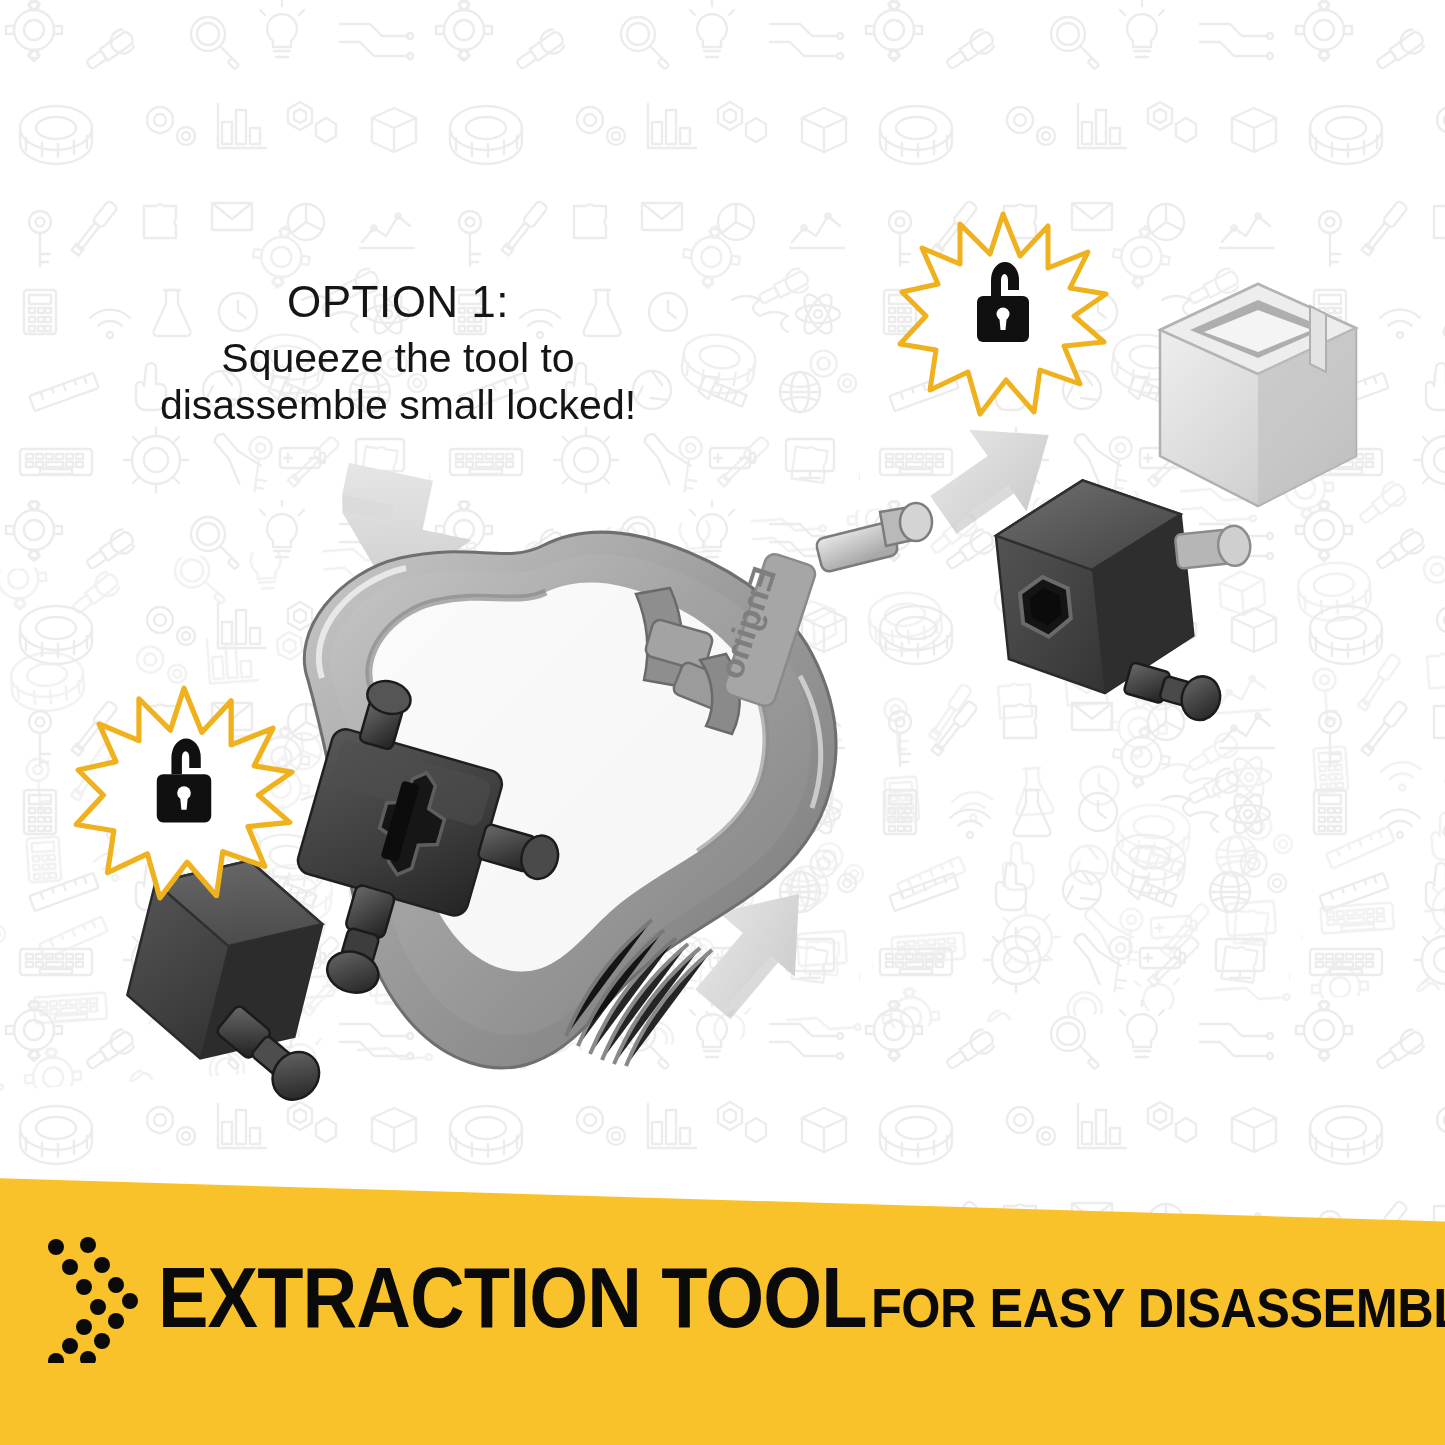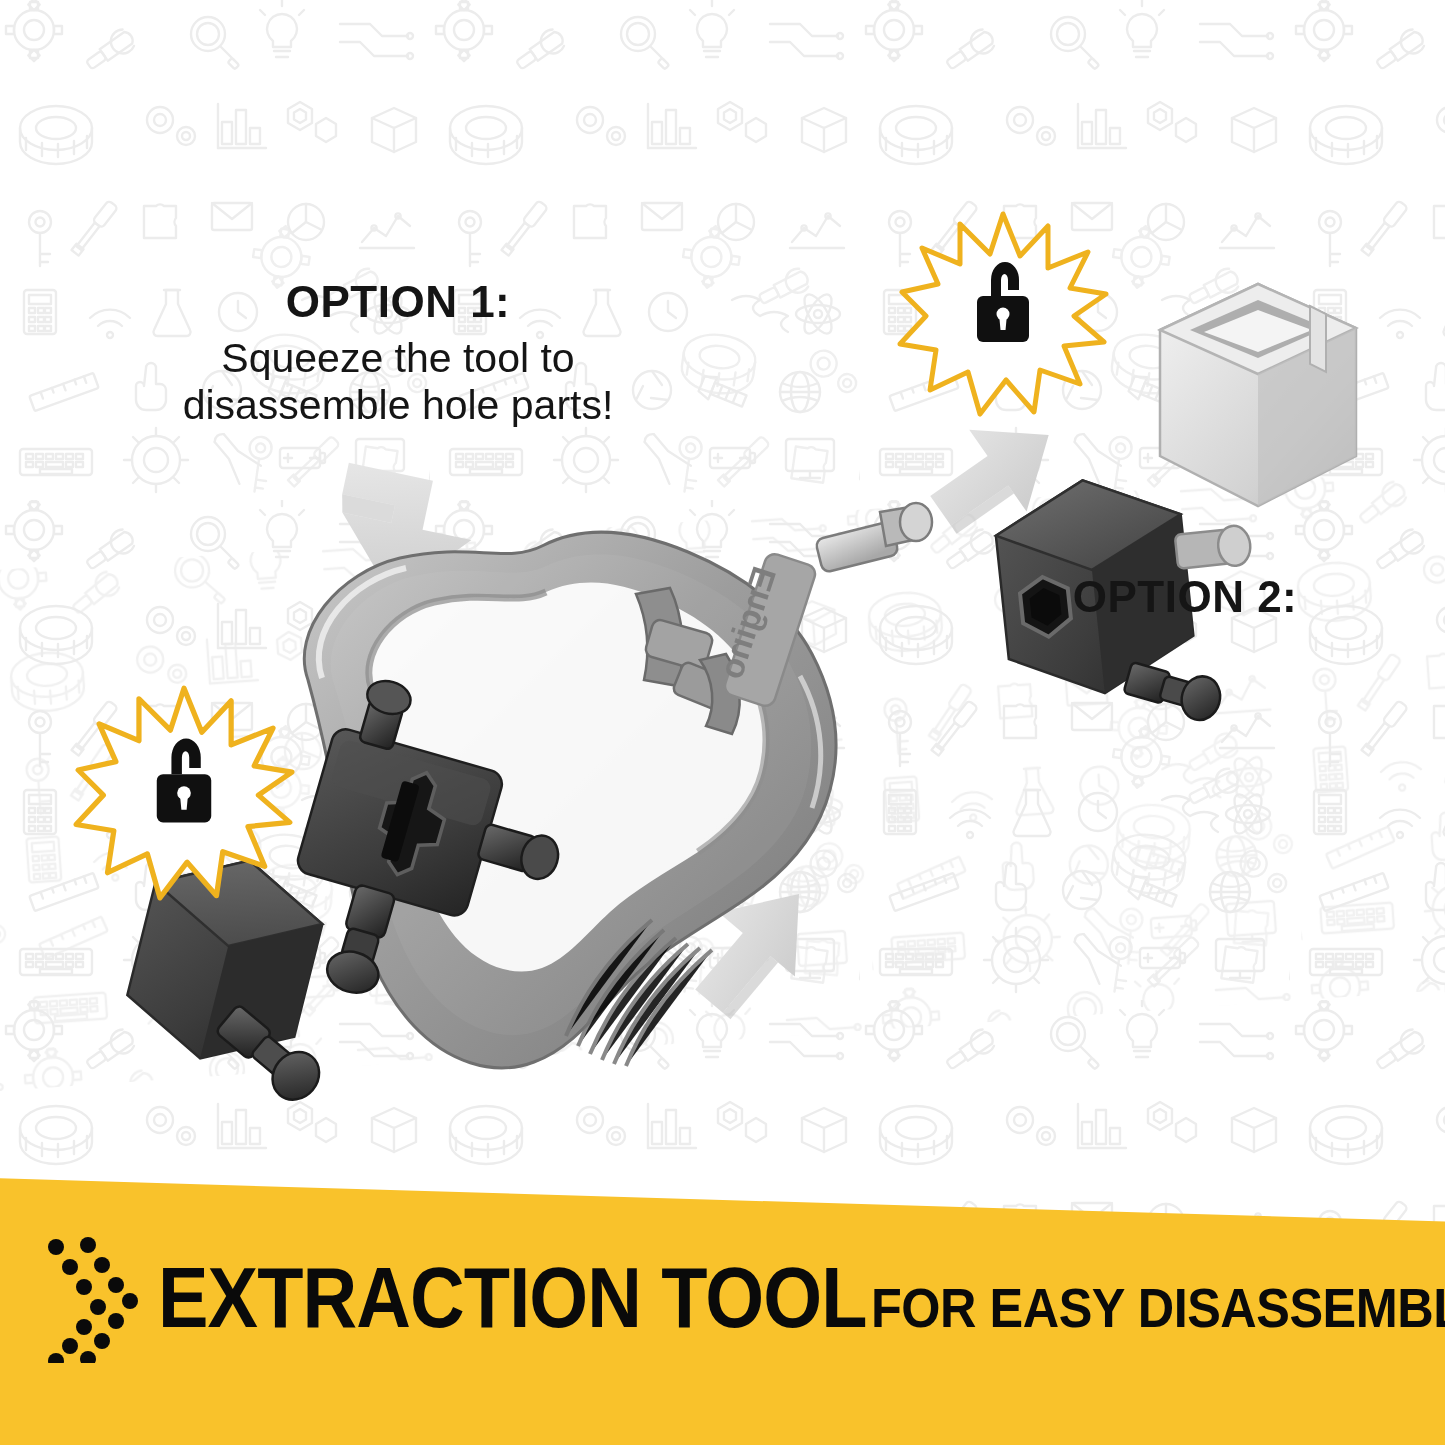--- a/index.html
+++ b/index.html
@@ -12,21 +12,21 @@
   }
   #stage{position:relative;width:1445px;height:1445px;overflow:hidden;background:#fff;}
 
   
   #bg-pattern{position:absolute;inset:0;width:1445px;height:1445px;opacity:1;}
   #bg-pattern svg{display:block;width:100%;height:100%;}
 
   
   .callout{position:absolute;text-align:center;color:#151515;line-height:1.14;}
   .callout .ttl{
-    font-weight:bold;font-size:44px;letter-spacing:.5px;
+    font-weight:normal;font-size:44px;letter-spacing:.5px;
     display:block;margin-bottom:8px;
   }
   .callout .body{font-size:41px;font-weight:400;display:block;white-space:pre-line;}
 
   #option1{left:88px;top:277px;width:620px;}
   #option2{left:985px;top:572px;width:400px;}
 
   
   .burst{position:absolute;}
   .burst svg{display:block;overflow:visible;}
@@ -550,25 +550,24 @@
         <rect x="-26" y="-16" width="52" height="46" rx="6" fill="#101010"></rect>
         <circle cx="0" cy="2" r="6.5" fill="#ffffff"></circle>
         <polygon points="-4,2 4,2 2.5,18 -2.5,18" fill="#ffffff"></polygon>
       </g>
     </svg>
   </div>
 
   <div class="callout" id="option1">
     <span class="ttl">OPTION 1:</span>
     <span class="body">Squeeze the tool to
-disassemble hole parts!</span>
+disassemble small locked!</span>
   </div>
 
   <div class="callout" id="option2">
-    <span class="ttl">OPTION 2:</span>
   </div>
 
   <div id="banner">
     <div class="slab"></div>
     <div id="banner-content">
       <div id="logo-dots">
         <svg viewBox="0 0 100 130" xmlns="http://www.w3.org/2000/svg" fill="#0a0a0a">
 
           <circle cx="12" cy="14" r="8"></circle>
           <circle cx="26" cy="34" r="8"></circle>

